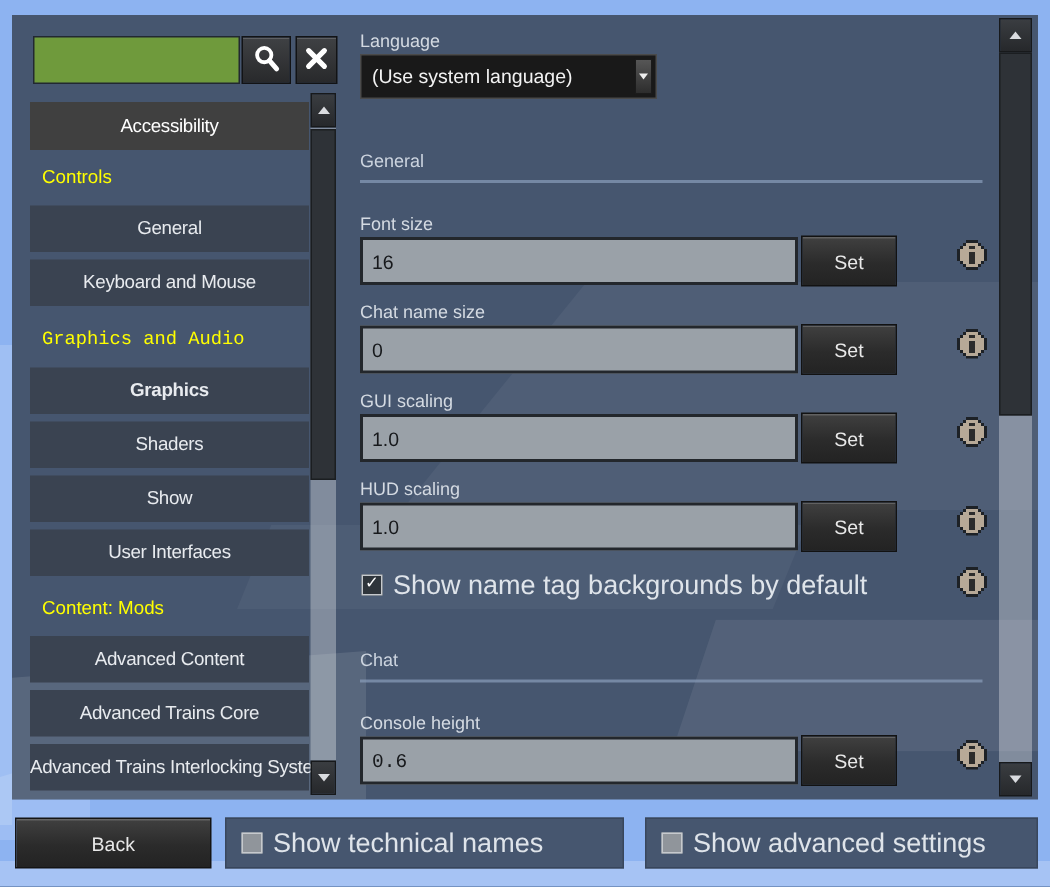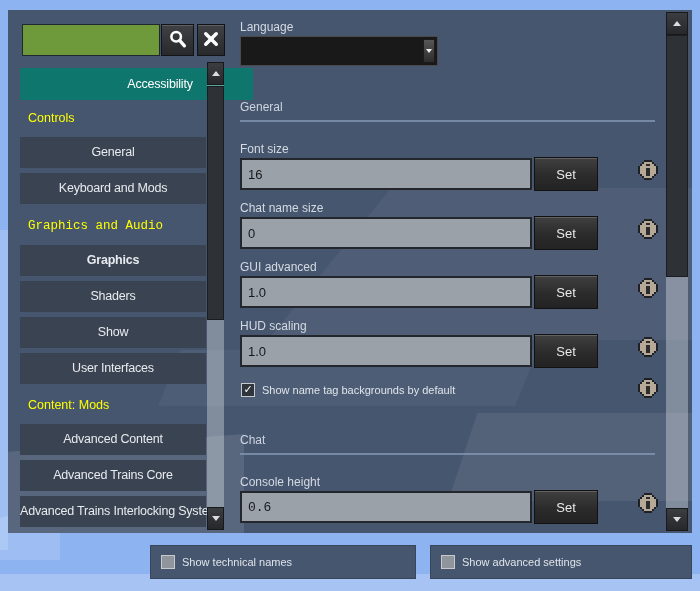--- a/index.html
+++ b/index.html
@@ -30,21 +30,21 @@
     background:#6f9a3c;border:1px solid #222831;outline:none;color:#10230a;font-size:13px;padding:0 6px;z-index:2;}
   .icon-btn{position:absolute;top:14px;height:32px;box-sizing:border-box;z-index:2;
     background:linear-gradient(#3f4144,#28292b);border:1px solid #121315;
     box-shadow:inset 0 1px 0 rgba(255,255,255,.16);display:flex;align-items:center;justify-content:center;cursor:pointer;padding:0;}
   .search-btn{left:153px;width:33px;}
   .clear-btn{left:189px;width:28px;}
 
   
   .sb-item{position:absolute;left:12px;width:186px;height:31px;line-height:31px;z-index:2;
     background:#3a4351;color:#e8ebef;font-size:12.5px;text-align:center;white-space:nowrap;cursor:pointer;letter-spacing:-.2px;}
-  .sb-item.selected{background:#0f766e;height:32px;line-height:32px;color:#fff;padding-left:47px;}
+  .sb-item.selected{background:#404040;height:32px;line-height:32px;color:#fff;}
   .sb-cat{position:absolute;left:20px;width:178px;height:24px;line-height:24px;z-index:2;
     color:#ffff00;font-size:12.5px;text-align:left;white-space:nowrap;}
 
   
   .sbar{position:absolute;z-index:2;}
   .sbar .track{position:absolute;left:0;width:100%;background:rgba(255,255,255,.32);}
   .sbar .thumb{position:absolute;left:0;width:100%;background:#2e3237;border:1px solid #1b1e21;box-sizing:border-box;}
   .sbar .sbtn{position:absolute;left:0;width:100%;height:23px;box-sizing:border-box;cursor:pointer;
     background:linear-gradient(#3a3d41,#26282b);border:1px solid #17191b;display:flex;align-items:center;justify-content:center;}
   .tri-up{width:0;height:0;border-left:4px solid transparent;border-right:4px solid transparent;border-bottom:5px solid #d9dbdf;}
@@ -69,21 +69,21 @@
     background:#9aa1a8;border:2px solid #23272c;color:#17191c;font-size:13px;padding:0 6px;outline:none;font-family:"Liberation Sans",sans-serif;}
   .set-btn{position:absolute;left:526px;width:64px;height:34px;box-sizing:border-box;z-index:2;cursor:pointer;
     background:linear-gradient(#404040,#2b2b2b 55%,#232323);border:1px solid #121212;
     box-shadow:inset 0 1px 0 rgba(255,255,255,.18);color:#e9e9e9;font-size:13px;font-family:"Liberation Sans",sans-serif;}
   .info-icon{position:absolute;left:630px;width:20px;height:20px;z-index:2;cursor:pointer;}
 
   .cb-row{position:absolute;left:233px;z-index:2;display:flex;align-items:center;height:16px;}
   .cb{display:inline-block;width:12px;height:12px;box-sizing:content-box;background:#90959b;border:1px solid #c6c9cd;position:relative;cursor:pointer;}
   .cb.checked{background:#2f353b;}
   .cb .check{position:absolute;left:0;top:-1px;width:12px;height:12px;color:#fff;font-size:11px;line-height:12px;text-align:center;}
-  .cb-label{margin-left:7px;color:#dfe4ea;font-size:11px;white-space:nowrap;}
+  .cb-label{margin-left:7px;color:#dfe4ea;font-size:18px;white-space:nowrap;}
 
   
   .back-btn{position:absolute;left:10px;top:545px;width:131px;height:34px;box-sizing:border-box;cursor:pointer;
     background:linear-gradient(#404040,#2b2b2b 55%,#232323);border:1px solid #141414;
     box-shadow:inset 0 1px 0 rgba(255,255,255,.2);color:#e9e9e9;font-size:13px;font-family:"Liberation Sans",sans-serif;}
   .foot-panel{position:absolute;top:545px;height:34px;box-sizing:border-box;background:#46566f;border:1px solid #38465c;
     display:flex;align-items:center;padding-left:10px;}
   .fp-1{left:150px;width:266px;}
   .fp-2{left:430px;width:262px;}
 </style>
@@ -116,21 +116,21 @@
           <line x1="5" y1="5" x2="19" y2="19" stroke="#ffffff" stroke-width="4.6" stroke-linecap="round"></line>
           <line x1="19" y1="5" x2="5" y2="19" stroke="#ffffff" stroke-width="4.6" stroke-linecap="round"></line>
         </svg>
       </span>
     </button>
 
     <div id="sidebar-list">
         <div class="sb-item selected" style="top: 58px;">Accessibility</div>
         <div class="sb-cat" style="top: 96px;">Controls</div>
         <div class="sb-item" style="top: 127px;">General</div>
-        <div class="sb-item" style="top: 163px;">Keyboard and Mods</div>
+        <div class="sb-item" style="top: 163px;">Keyboard and Mouse</div>
         <div class="sb-cat" style="top: 204px; font-family: Liberation Mono, monospace;">Graphics and Audio</div>
         <div class="sb-item" style="top: 235px; font-weight: bold;">Graphics</div>
         <div class="sb-item" style="top: 271px;">Shaders</div>
         <div class="sb-item" style="top: 307px;">Show</div>
         <div class="sb-item" style="top: 343px;">User Interfaces</div>
         <div class="sb-cat" style="top: 383px;">Content: Mods</div>
         <div class="sb-item" style="top: 414px;">Advanced Content</div>
         <div class="sb-item" style="top: 450px;">Advanced Trains Core</div>
         <div class="sb-item" style="top: 486px;">Advanced Trains Interlocking System</div>
       </div>
@@ -141,20 +141,21 @@
       <div class="sbtn" style="top:0;">
           <span class="tri-up"></span>
         </div>
       <div class="sbtn" style="top:445px;">
           <span class="tri-down"></span>
         </div>
     </div>
 
     <div class="lang-label">Language</div>
     <div class="dropdown">
+      <span>(Use system language)</span>
       <span class="dd-btn">
           <span class="dd-tri"></span>
         </span>
     </div>
 
     <div id="settings-rows">
         <div class="sec-label" style="top:89px">General</div>
         <div class="sec-divider" style="top:110px"></div>
         <div class="f-label" style="top:132px">Font size</div>
         <input class="f-input" style="top: 148px;" value="16">
@@ -311,21 +312,21 @@
             <rect x="3" y="8" width="1" height="1" fill="#b7a997"></rect>
             <rect x="4" y="8" width="1" height="1" fill="#b7a997"></rect>
             <rect x="5" y="8" width="1" height="1" fill="#b7a997"></rect>
             <rect x="6" y="8" width="1" height="1" fill="#b7a997"></rect>
             <rect x="7" y="8" width="1" height="1" fill="#1d2126"></rect>
             <rect x="3" y="9" width="1" height="1" fill="#1d2126"></rect>
             <rect x="4" y="9" width="1" height="1" fill="#1d2126"></rect>
             <rect x="5" y="9" width="1" height="1" fill="#1d2126"></rect>
             <rect x="6" y="9" width="1" height="1" fill="#1d2126"></rect>
           </svg></span>
-        <div class="f-label" style="top:250px">GUI advanced</div>
+        <div class="f-label" style="top:250px">GUI scaling</div>
         <input class="f-input" style="top: 266px;" value="1.0">
         <button class="set-btn" style="top:265px">Set</button>
         <span class="info-icon" style="top:268px"><svg width="20" height="20" viewBox="0 0 10 10" shape-rendering="crispEdges">
             <rect x="3" y="0" width="1" height="1" fill="#1d2126"></rect>
             <rect x="4" y="0" width="1" height="1" fill="#1d2126"></rect>
             <rect x="5" y="0" width="1" height="1" fill="#1d2126"></rect>
             <rect x="6" y="0" width="1" height="1" fill="#1d2126"></rect>
             <rect x="2" y="1" width="1" height="1" fill="#1d2126"></rect>
             <rect x="3" y="1" width="1" height="1" fill="#b7a997"></rect>
             <rect x="4" y="1" width="1" height="1" fill="#b7a997"></rect>
@@ -654,20 +655,21 @@
       <div class="thumb" style="top:23px;height:242px;"></div>
       <div class="sbtn" style="top:0;">
           <span class="tri-up"></span>
         </div>
       <div class="sbtn" style="top:496px;">
           <span class="tri-down"></span>
         </div>
     </div>
   </div>
 
+  <button class="back-btn">Back</button>
 
   <div class="foot-panel fp-2">
     <span class="cb" id="foot-cb-1"></span>
     <span class="cb-label">Show advanced settings</span>
   </div>
   <div class="foot-panel fp-1">
     <span class="cb" id="foot-cb-0"></span>
     <span class="cb-label">Show technical names</span>
   </div>
 </div>

